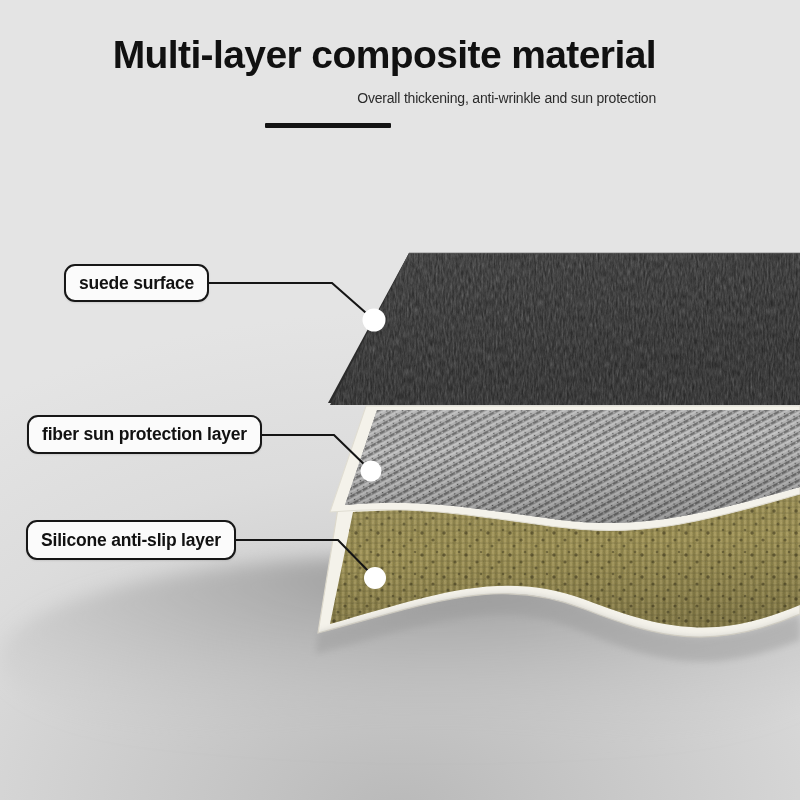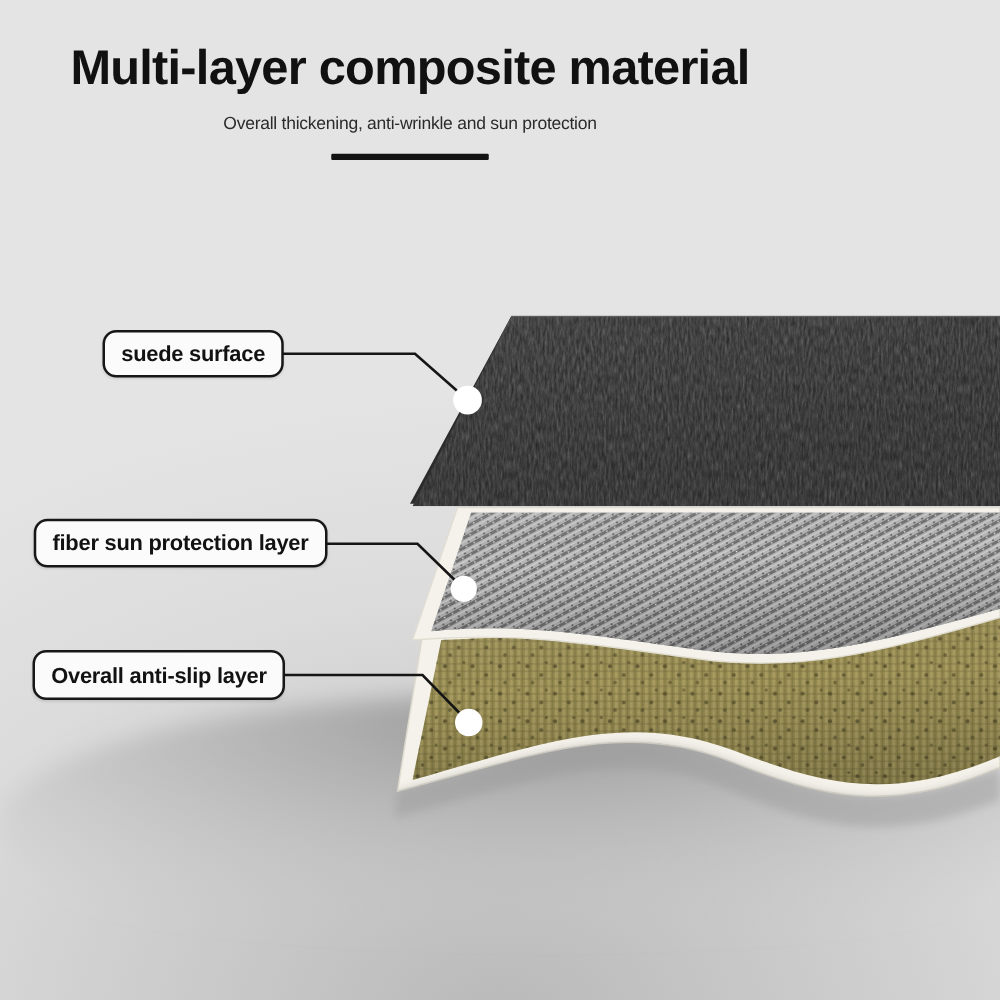--- a/index.html
+++ b/index.html
@@ -10,21 +10,21 @@
     background:#e4e4e4;
   }
   #stage{
     position:relative;width:800px;height:800px;
     background:
       radial-gradient(130% 90% at 50% 102%, #b9b9b9 0%, #c9c9c9 22%, #dcdcdc 48%, #e4e4e4 70%),
       linear-gradient(180deg,#e6e6e6 0%,#e3e3e3 55%,#dedede 100%);
   }
 
   
-  .header{position:absolute;left:0;top:0;width:656px;text-align:center;}
+  .header{position:absolute;left:0;top:0;width:656px;text-align:right;}
   .title{
     margin:0;padding-top:33px;
     font-size:39px;line-height:44px;font-weight:700;
     letter-spacing:-0.6px;color:#111;
     font-family:"Liberation Sans","DejaVu Sans",sans-serif;
   }
   .subtitle{
     margin:0;padding-top:9px;
     font-size:14px;line-height:25px;font-weight:400;
     letter-spacing:-0.2px;color:#2b2b2b;
@@ -43,21 +43,21 @@
     background:#fbfbfb;
     border:2.2px solid #171717;
     border-radius:11px;
     box-sizing:border-box;
     display:flex;align-items:center;
     padding:0 13px;
     font-size:17.5px;font-weight:700;color:#121212;
     letter-spacing:-0.2px;white-space:nowrap;
     box-shadow:0 1px 2px rgba(0,0,0,.10);
   }
-  #label-0{left:82px;  top:264px; height:38px;}
+  #label-0{left:64px;  top:264px; height:38px;}
   #label-1{left:27px;  top:415px; height:39px;}
   #label-2{left:26px;  top:520px; height:40px;}
 </style>
 </head>
 <body>
 
 <div id="stage">
 
   <div class="header">
     <h1 class="title">Multi-layer composite material</h1>
@@ -206,16 +206,16 @@
 
   <div class="label" id="label-0">
     <span>suede surface</span>
   </div>
 
   <div class="label" id="label-1">
     <span>fiber sun protection layer</span>
   </div>
 
   <div class="label" id="label-2">
-    <span>Overall anti-slip layer</span>
+    <span>Silicone anti-slip layer</span>
   </div>
 
 </div>
 
 </body></html>

